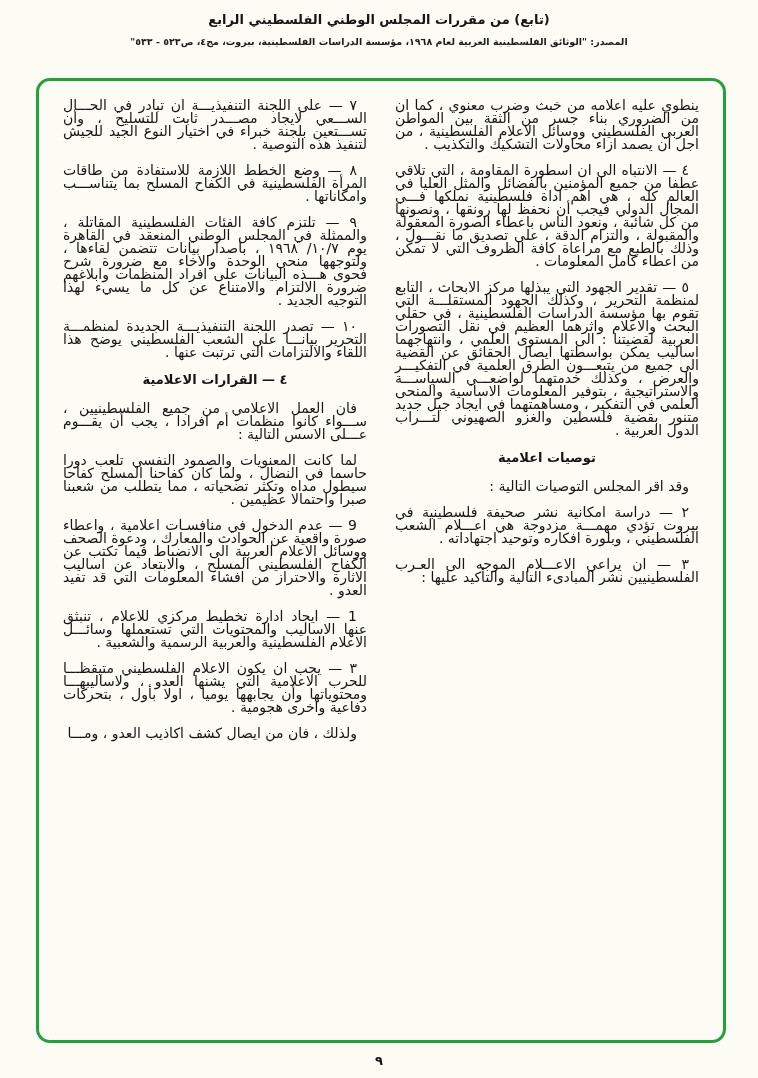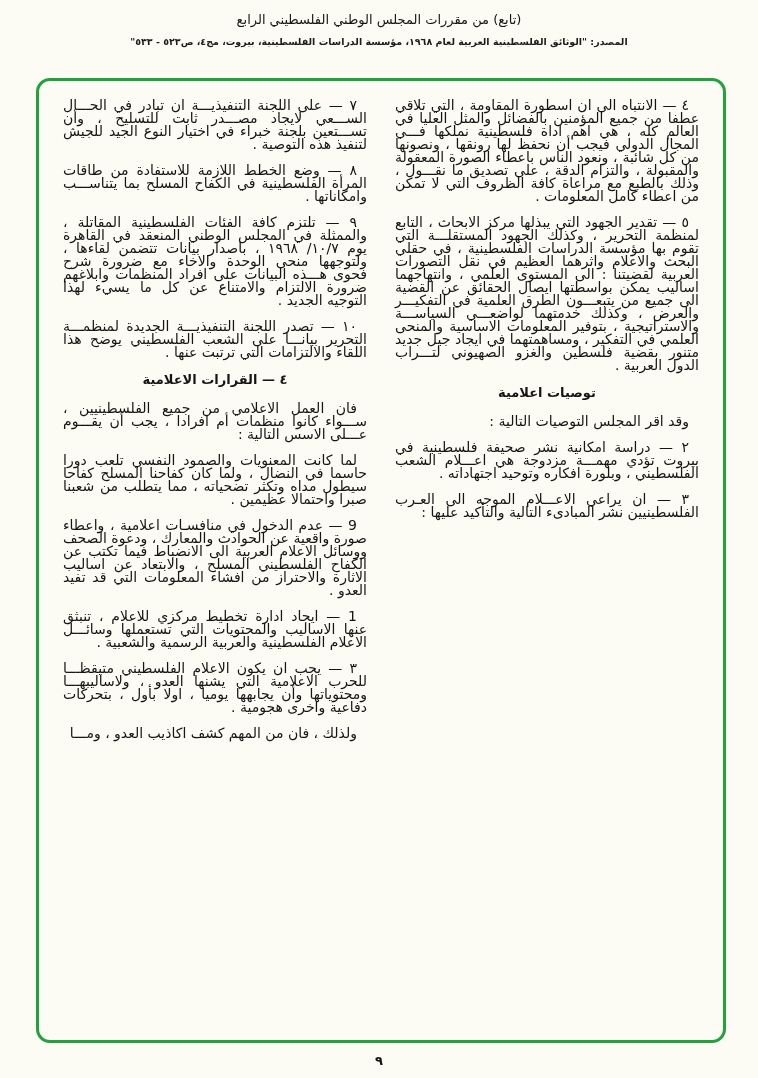--- a/index.html
+++ b/index.html
@@ -16,21 +16,21 @@
   .doc-header {
     position: absolute;
     top: 12px;
     left: 0;
     right: 0;
     text-align: center;
     direction: rtl;
   }
   .doc-title {
     font-size: 13px;
-    font-weight: normal;
+    font-weight: bold;
     letter-spacing: 0.2px;
   }
   .doc-source {
     font-size: 9.5px;
     font-weight: bold;
     margin-top: 9px;
     color: #1c1c1c;
   }
   .frame {
     position: absolute;
@@ -83,38 +83,39 @@
 
 <div class="doc-header">
   <div class="doc-title">(تابع) من مقررات المجلس الوطني الفلسطيني الرابع</div>
   <div class="doc-source">المصدر: "الوثائق الفلسطينية العربية لعام ١٩٦٨، مؤسسة الدراسات الفلسطينية، بيروت، مج٤، ص٥٢٣ - ٥٣٣"</div>
 </div>
 
 <div class="frame" style="border-color: rgb(34, 162, 60);">
   <div class="columns">
 
     <div class="col">
+      <p class="para">ينطوي عليه اعلامه من خبث وضرب معنوي ، كما ان من الضروري بناء جسر من الثقة بين المواطن العربي الفلسطيني ووسائل الاعلام الفلسطينية ، من اجل أن يصمد ازاء محاولات التشكيك والتكذيب .</p>
       <p class="para indent">٤ — الانتباه الى ان اسطورة المقاومة ، التي تلاقي عطفا من جميع المؤمنين بالفضائل والمثل العليا في العالم كله ، هي اهم اداة فلسطينية نملكها فـــي المجال الدولي فيجب أن نحفظ لها رونقها ، ونصونها من كل شائبة ، ونعود الناس باعطاء الصورة المعقولة والمقبولة ، والتزام الدقة ، على تصديق ما نقـــول ، وذلك بالطبع مع مراعاة كافة الظروف التي لا تمكن من اعطاء كامل المعلومات .</p>
       <p class="para indent">٥ — تقدير الجهود التي يبذلها مركز الابحاث ، التابع لمنظمة التحرير ، وكذلك الجهود المستقلـــة التي تقوم بها مؤسسة الدراسات الفلسطينية ، في حقلي البحث والاعلام واثرهما العظيم في نقل التصورات العربية لقضيتنا : الى المستوى العلمي ، وانتهاجهما اساليب يمكن بواسطتها ايصال الحقائق عن القضية الى جميع من يتبعـــون الطرق العلمية في التفكيـــر والعرض ، وكذلك خدمتهما لواضعـــي السياســـة والاستراتيجية ، بتوفير المعلومات الاساسية والمنحى العلمي في التفكير ، ومساهمتهما في ايجاد جيل جديد متنور بقضية فلسطين والغزو الصهيوني لتـــراب الدول العربية .</p>
       <h3 class="colhead">توصيات اعلامية</h3>
       <p class="para indent">وقد اقر المجلس التوصيات التالية :</p>
       <p class="para indent">٢ — دراسة امكانية نشر صحيفة فلسطينية في بيروت تؤدي مهمـــة مزدوجة هي اعـــلام الشعب الفلسطيني ، وبلورة افكاره وتوحيد اجتهاداته .</p>
       <p class="para indent">٣ — ان يراعي الاعـــلام الموجه الى العـرب الفلسطينيين نشر المبادىء التالية والتأكيد عليها :</p>
     </div>
 
     <div class="col">
       <p class="para indent">٧ — على اللجنة التنفيذيـــة ان تبادر في الحـــال الســـعي لايجاد مصـــدر ثابت للتسليح ، وأن تســـتعين بلجنة خبراء في اختيار النوع الجيد للجيش لتنفيذ هذه التوصية .</p>
       <p class="para indent">٨ — وضع الخطط اللازمة للاستفادة من طاقات المرأة الفلسطينية في الكفاح المسلح بما يتناســـب وامكاناتها .</p>
       <p class="para indent">٩ — تلتزم كافة الفئات الفلسطينية المقاتلة ، والممثلة في المجلس الوطني المنعقد في القاهرة يوم ١٠/٧/ ١٩٦٨ ، باصدار بيانات تتضمن لقاءها ، ولتوجهها منحى الوحدة والاخاء مع ضرورة شرح فحوى هـــذه البيانات على افراد المنظمات وابلاغهم ضرورة الالتزام والامتناع عن كل ما يسيء لهذا التوجيه الجديد .</p>
       <p class="para indent">١٠ — تصدر اللجنة التنفيذيـــة الجديدة لمنظمـــة التحرير بيانـــا على الشعب الفلسطيني يوضح هذا اللقاء والالتزامات التي ترتبت عنها .</p>
       <h3 class="colhead">٤ — القرارات الاعلامية</h3>
       <p class="para indent">فان العمل الاعلامي من جميع الفلسطينيين ، ســـواء كانوا منظمات أم افرادا ، يجب أن يقـــوم عـــلى الاسس التالية :</p>
       <p class="para indent">لما كانت المعنويات والصمود النفسي تلعب دورا حاسما في النضال ، ولما كان كفاحنا المسلح كفاحا سيطول مداه وتكثر تضحياته ، مما يتطلب من شعبنا صبرا واحتمالا عظيمين .</p>
       <p class="para indent">9 — عدم الدخول في منافسـات اعلامية ، واعطاء صورة واقعية عن الحوادث والمعارك ، ودعوة الصحف ووسائل الاعلام العربية الى الانضباط فيما تكتب عن الكفاح الفلسطيني المسلح ، والابتعاد عن اساليب الاثارة والاحتراز من افشاء المعلومات التي قد تفيد العدو .</p>
       <p class="para indent">1 — ايجاد ادارة تخطيط مركزي للاعلام ، تنبثق عنها الاساليب والمحتويات التي تستعملها وسائـــل الاعلام الفلسطينية والعربية الرسمية والشعبية .</p>
       <p class="para indent">٣ — يجب ان يكون الاعلام الفلسطيني متيقظـــا للحرب الاعلامية التي يشنها العدو ، ولاساليبهـــا ومحتوياتها وأن يجابهها يوميا ، اولا بأول ، بتحركات دفاعية واخرى هجومية .</p>
-      <p class="para indent">ولذلك ، فان من المهم كشف اكاذيب العدو ، ومـــا</p>
+      <p class="para indent">ولذلك ، فان من ايصال كشف اكاذيب العدو ، ومـــا</p>
     </div>
 
   </div>
 </div>
 
 <div class="page-number">٩</div>
 
 </body></html>

